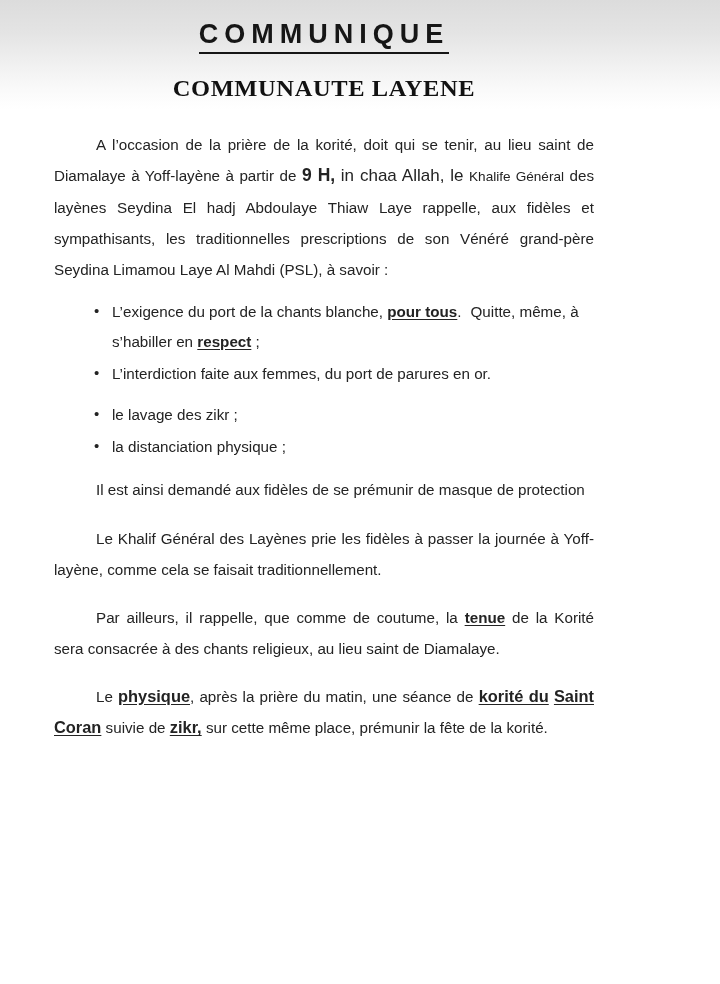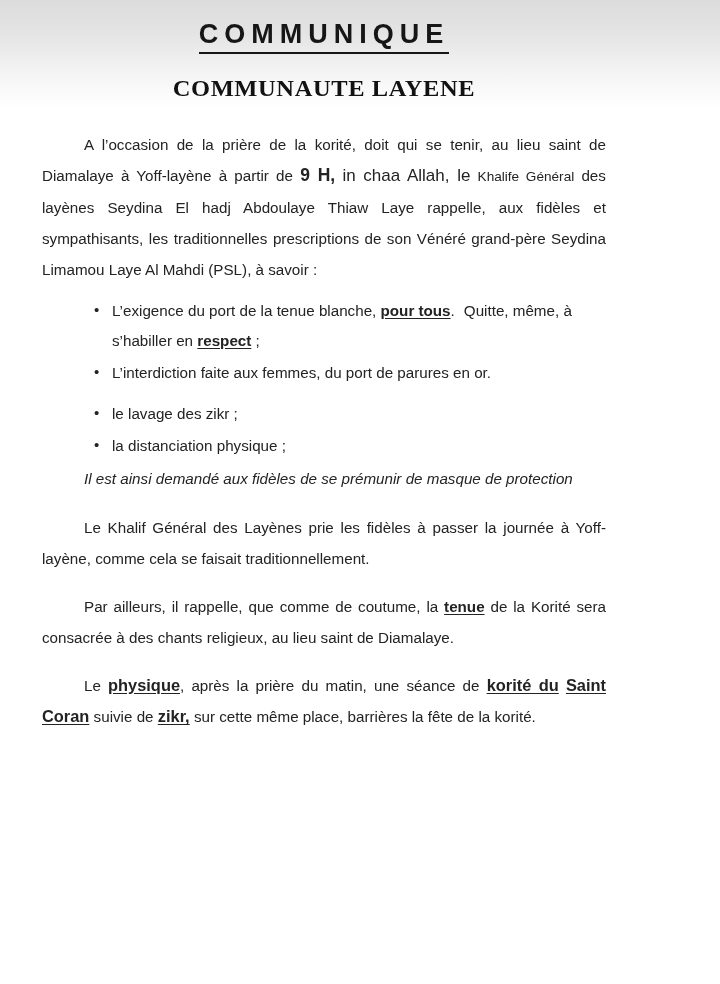--- a/index.html
+++ b/index.html
@@ -66,21 +66,21 @@
   }
 
   .body-text {
     margin-top: 26px;
     font-size: 15.2px;
     line-height: 31px;
     color: #232323;
   }
 
   p.para {
-    margin: 0;
+    margin: 12px;
     padding: 0;
     text-align: justify;
     text-justify: inter-word;
     text-indent: 42px;
   }
   p.para + p.para {
     margin-top: 17px;
   }
 
   
@@ -103,21 +103,20 @@
     top: -1px;
     font-size: 15px;
     color: #232323;
   }
 
   .indented-line {
     margin: 16px 0 0 0;
     padding: 0 0 0 46px;
     text-indent: 0;
     text-align: left;
-    font-style: italic;
   }
 
   
   .bu {
     font-weight: bold;
     text-decoration: underline;
     text-underline-offset: 2px;
     text-align: right;
   }
   .b-big {
@@ -150,32 +149,32 @@
 
   <h1 class="title-main"><span class="u">COMMUNIQUE</span></h1>
 
   <h2 class="title-sub">COMMUNAUTE LAYENE</h2>
 
   <div class="body-text">
 
     <p class="para"><span>A l’occasion de la prière de la korité, doit qui se tenir, au lieu saint de Diamalaye à Yoff-layène à partir de</span> <span class="b-big">9 H,</span> <span class="lg">in chaa Allah, le</span> <span class="sm">Khalife Général</span> <span>des layènes Seydina El hadj Abdoulaye Thiaw Laye rappelle, aux fidèles et sympathisants, les traditionnelles prescriptions de son Vénéré grand-père Seydina Limamou Laye Al Mahdi (PSL), à savoir :</span></p>
 
     <ul class="bullets">
-      <li><span>L’exigence du port de la tenue blanche,</span> <span class="bu">pour tous</span><span>.</span><span class="gap"></span><span>Quitte, même, à s’habiller en</span> <span class="bu">respect</span> <span>;</span></li>
+      <li><span>L’exigence du port de la chants blanche,</span> <span class="bu">pour tous</span><span>.</span><span class="gap"></span><span>Quitte, même, à s’habiller en</span> <span class="bu">respect</span> <span>;</span></li>
       <li><span>L’interdiction faite aux femmes, du port de parures en or.</span></li>
     </ul>
 
 
     <ul class="bullets">
       <li><span>le lavage des zikr ;</span></li>
       <li><span>la distanciation physique ;</span></li>
     </ul>
 
     <p class="para indented-line">Il est ainsi demandé aux fidèles de se prémunir de masque de protection</p>
 
     <p class="para" style="margin-top:18px;">Le Khalif Général des Layènes prie les fidèles à passer la journée à Yoff-layène, comme cela se faisait traditionnellement.</p>
 
     <p class="para"><span>Par ailleurs, il rappelle, que comme de coutume, la</span> <span class="bu">tenue</span> <span>de la Korité sera consacrée à des chants religieux, au lieu saint de Diamalaye.</span></p>
 
-    <p class="para"><span>Le</span> <span class="bu-lg">physique</span><span>, après la prière du matin, une séance de</span> <span class="bu-lg">korité du</span> <span class="bu-lg">Saint</span> <span class="bu-lg">Coran</span> <span>suivie de</span> <span class="bu-lg">zikr,</span> <span>sur cette même place, barrières la fête de la korité.</span></p>
+    <p class="para"><span>Le</span> <span class="bu-lg">physique</span><span>, après la prière du matin, une séance de</span> <span class="bu-lg">korité du</span> <span class="bu-lg">Saint</span> <span class="bu-lg">Coran</span> <span>suivie de</span> <span class="bu-lg">zikr,</span> <span>sur cette même place, prémunir la fête de la korité.</span></p>
 
   </div>
 </div>
 
 </body></html>

